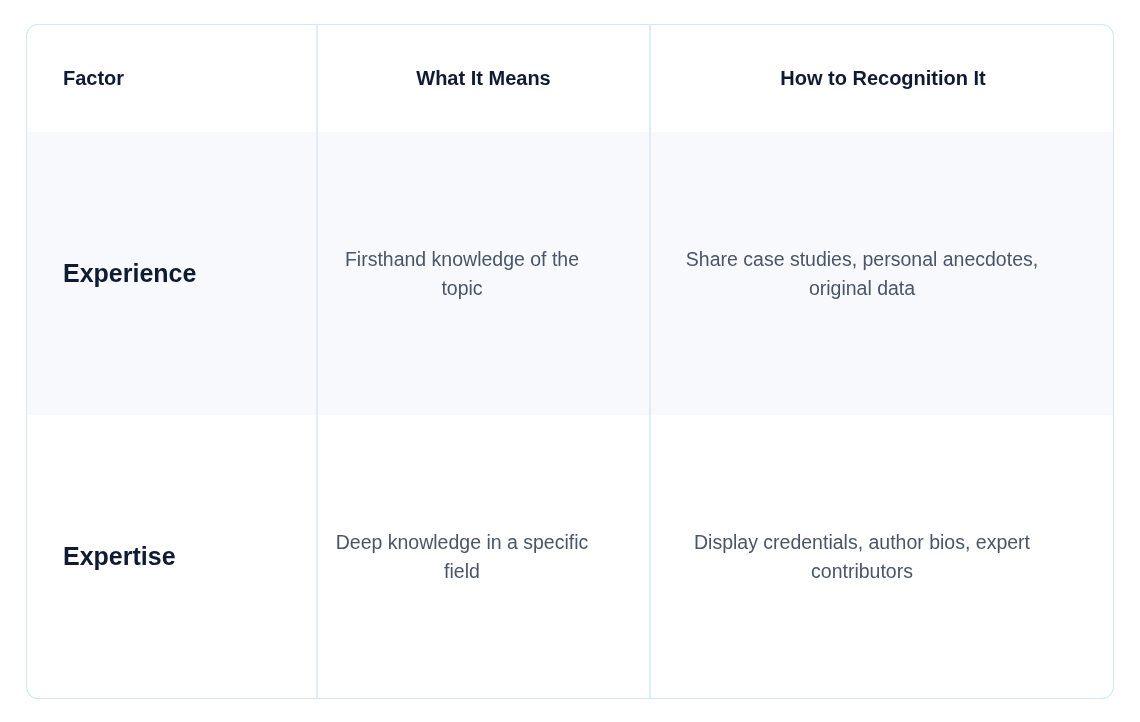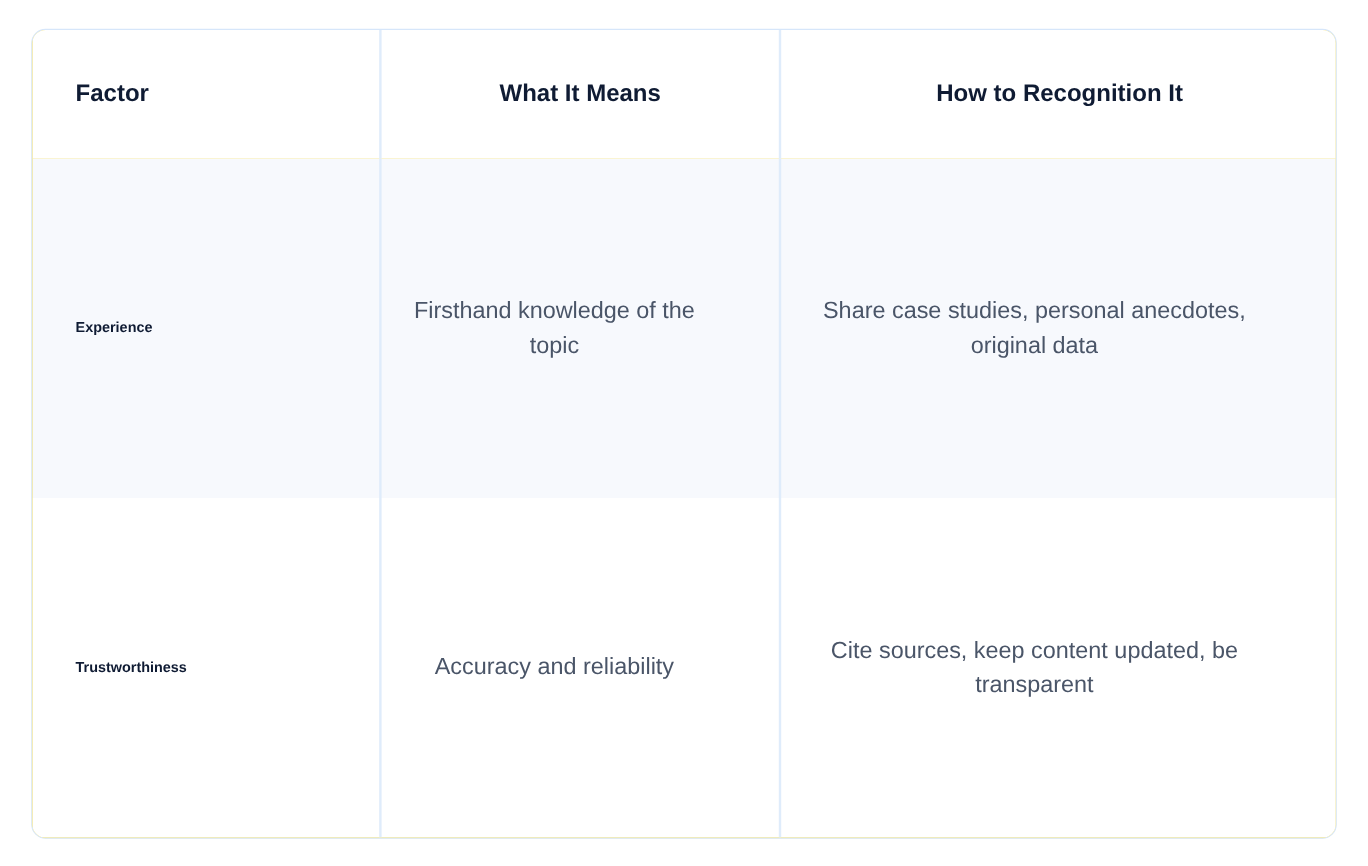--- a/index.html
+++ b/index.html
@@ -13,21 +13,21 @@
   }
   #table-card {
     position: absolute;
     left: 26px;
     top: 24px;
     width: 1088px;
     height: 675px;
     border: 1px solid #d6e6fa;
     border-radius: 12px;
     overflow: hidden;
-    background: #fde047;
+    background: #5eead4;
   }
   table.eeat-table {
     width: 100%;
     height: 100%;
     border-collapse: collapse;
     table-layout: fixed;
   }
   table.eeat-table col.c1 { width: 290px; }
   table.eeat-table col.c2 { width: 333px; }
   table.eeat-table col.c3 { width: 465px; }
@@ -52,21 +52,21 @@
     font-weight: bold;
     background: #ffffff;
   }
   th.h-factor { text-align: left; padding-left: 36px; }
   th.h-means, th.h-demo { text-align: center; }
 
   td.factor-cell {
     text-align: left;
     padding-left: 36px;
     color: #0f1b33;
-    font-size: 12px;
+    font-size: 25px;
     font-weight: bold;
     line-height: 1.35;
   }
   td.body-cell {
     text-align: center;
     color: #4a5568;
     font-size: 19.5px;
     font-weight: normal;
     line-height: 1.45;
     padding-left: 15px;
@@ -99,23 +99,23 @@
       <tr class="shaded">
         <td class="factor-cell">Experience</td>
         <td class="body-cell col-divider">
           <span class="inner wrap-narrow">Firsthand knowledge of the topic</span>
         </td>
         <td class="body-cell col-divider">
           <span class="inner wrap-wide">Share case studies, personal anecdotes, original data</span>
         </td>
       </tr>
       <tr class="plain">
-        <td class="factor-cell">Trustworthiness</td>
+        <td class="factor-cell">Expertise</td>
         <td class="body-cell col-divider">
-          <span class="inner wrap-narrow">Accuracy and reliability</span>
+          <span class="inner wrap-narrow">Deep knowledge in a specific field</span>
         </td>
         <td class="body-cell col-divider">
-          <span class="inner wrap-wide">Cite sources, keep content updated, be transparent</span>
+          <span class="inner wrap-wide">Display credentials, author bios, expert contributors</span>
         </td>
       </tr>
     </tbody>
   </table>
 </div>
 
 </body></html>

